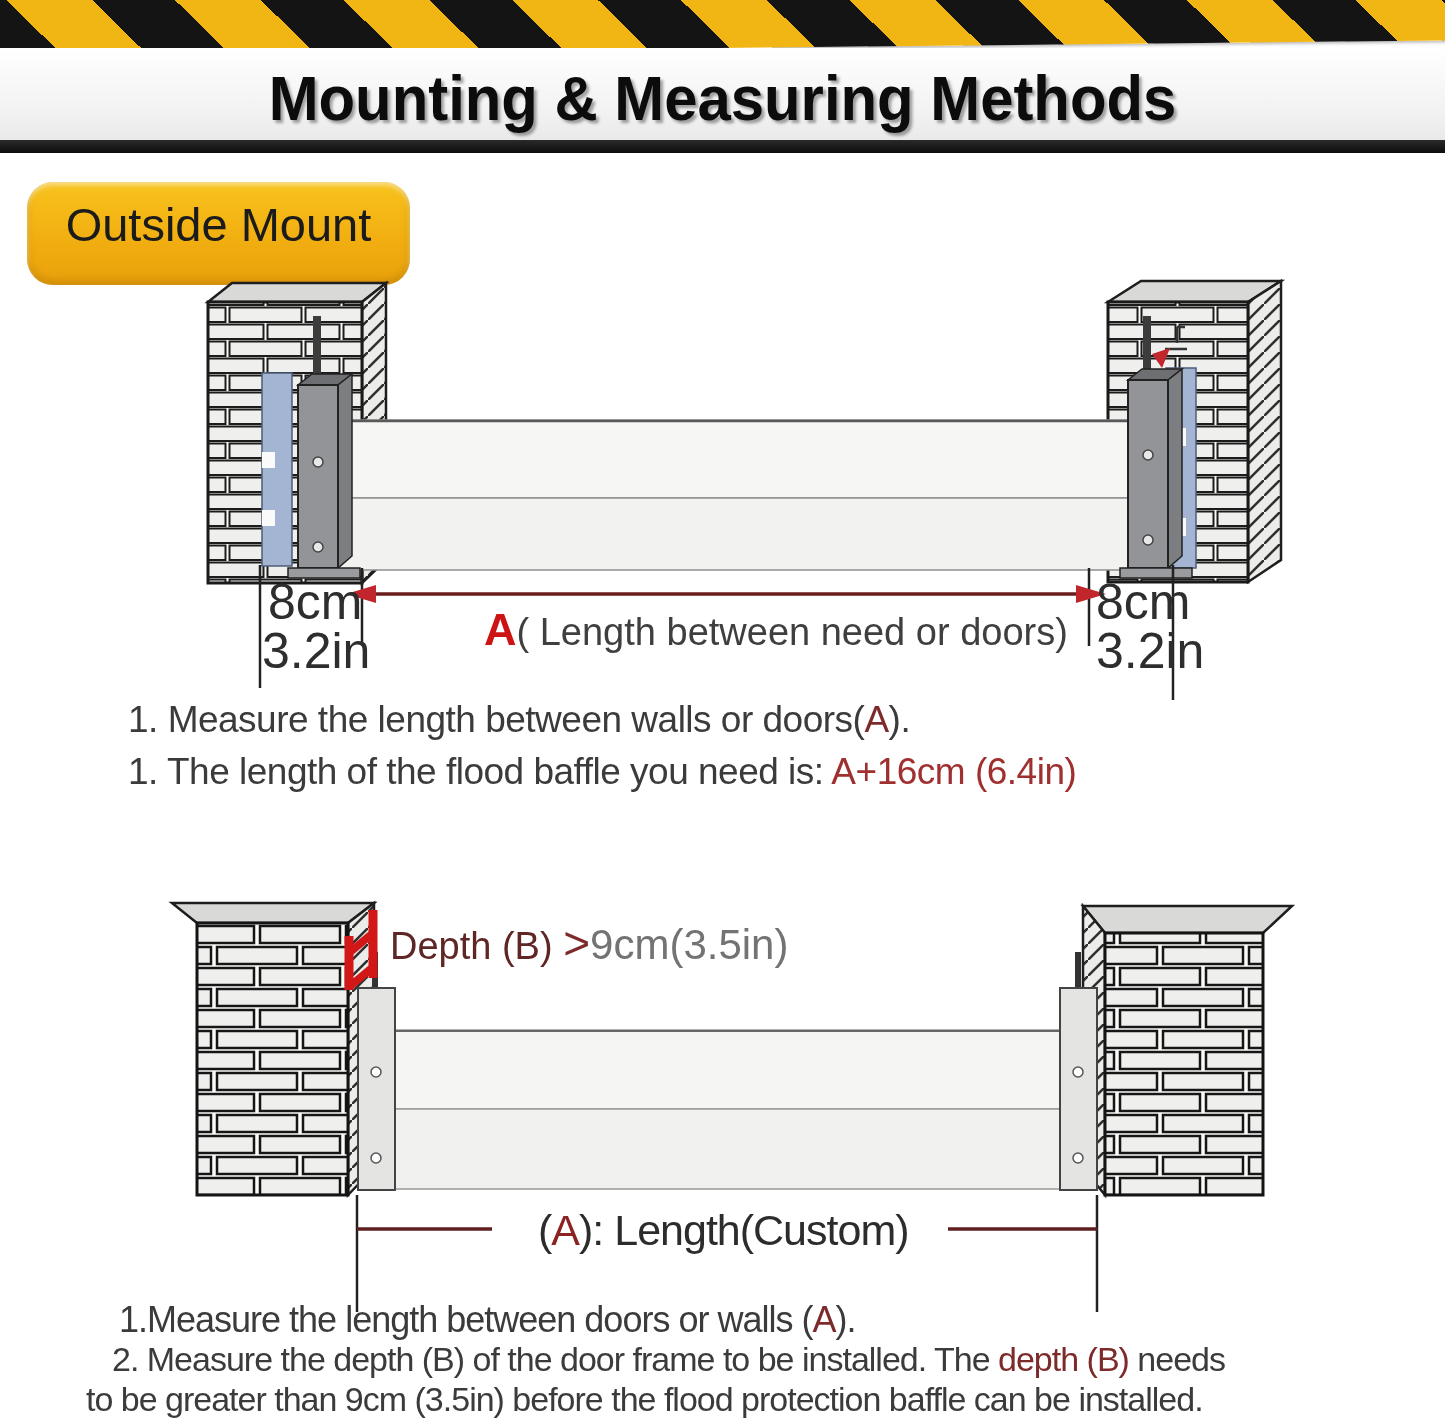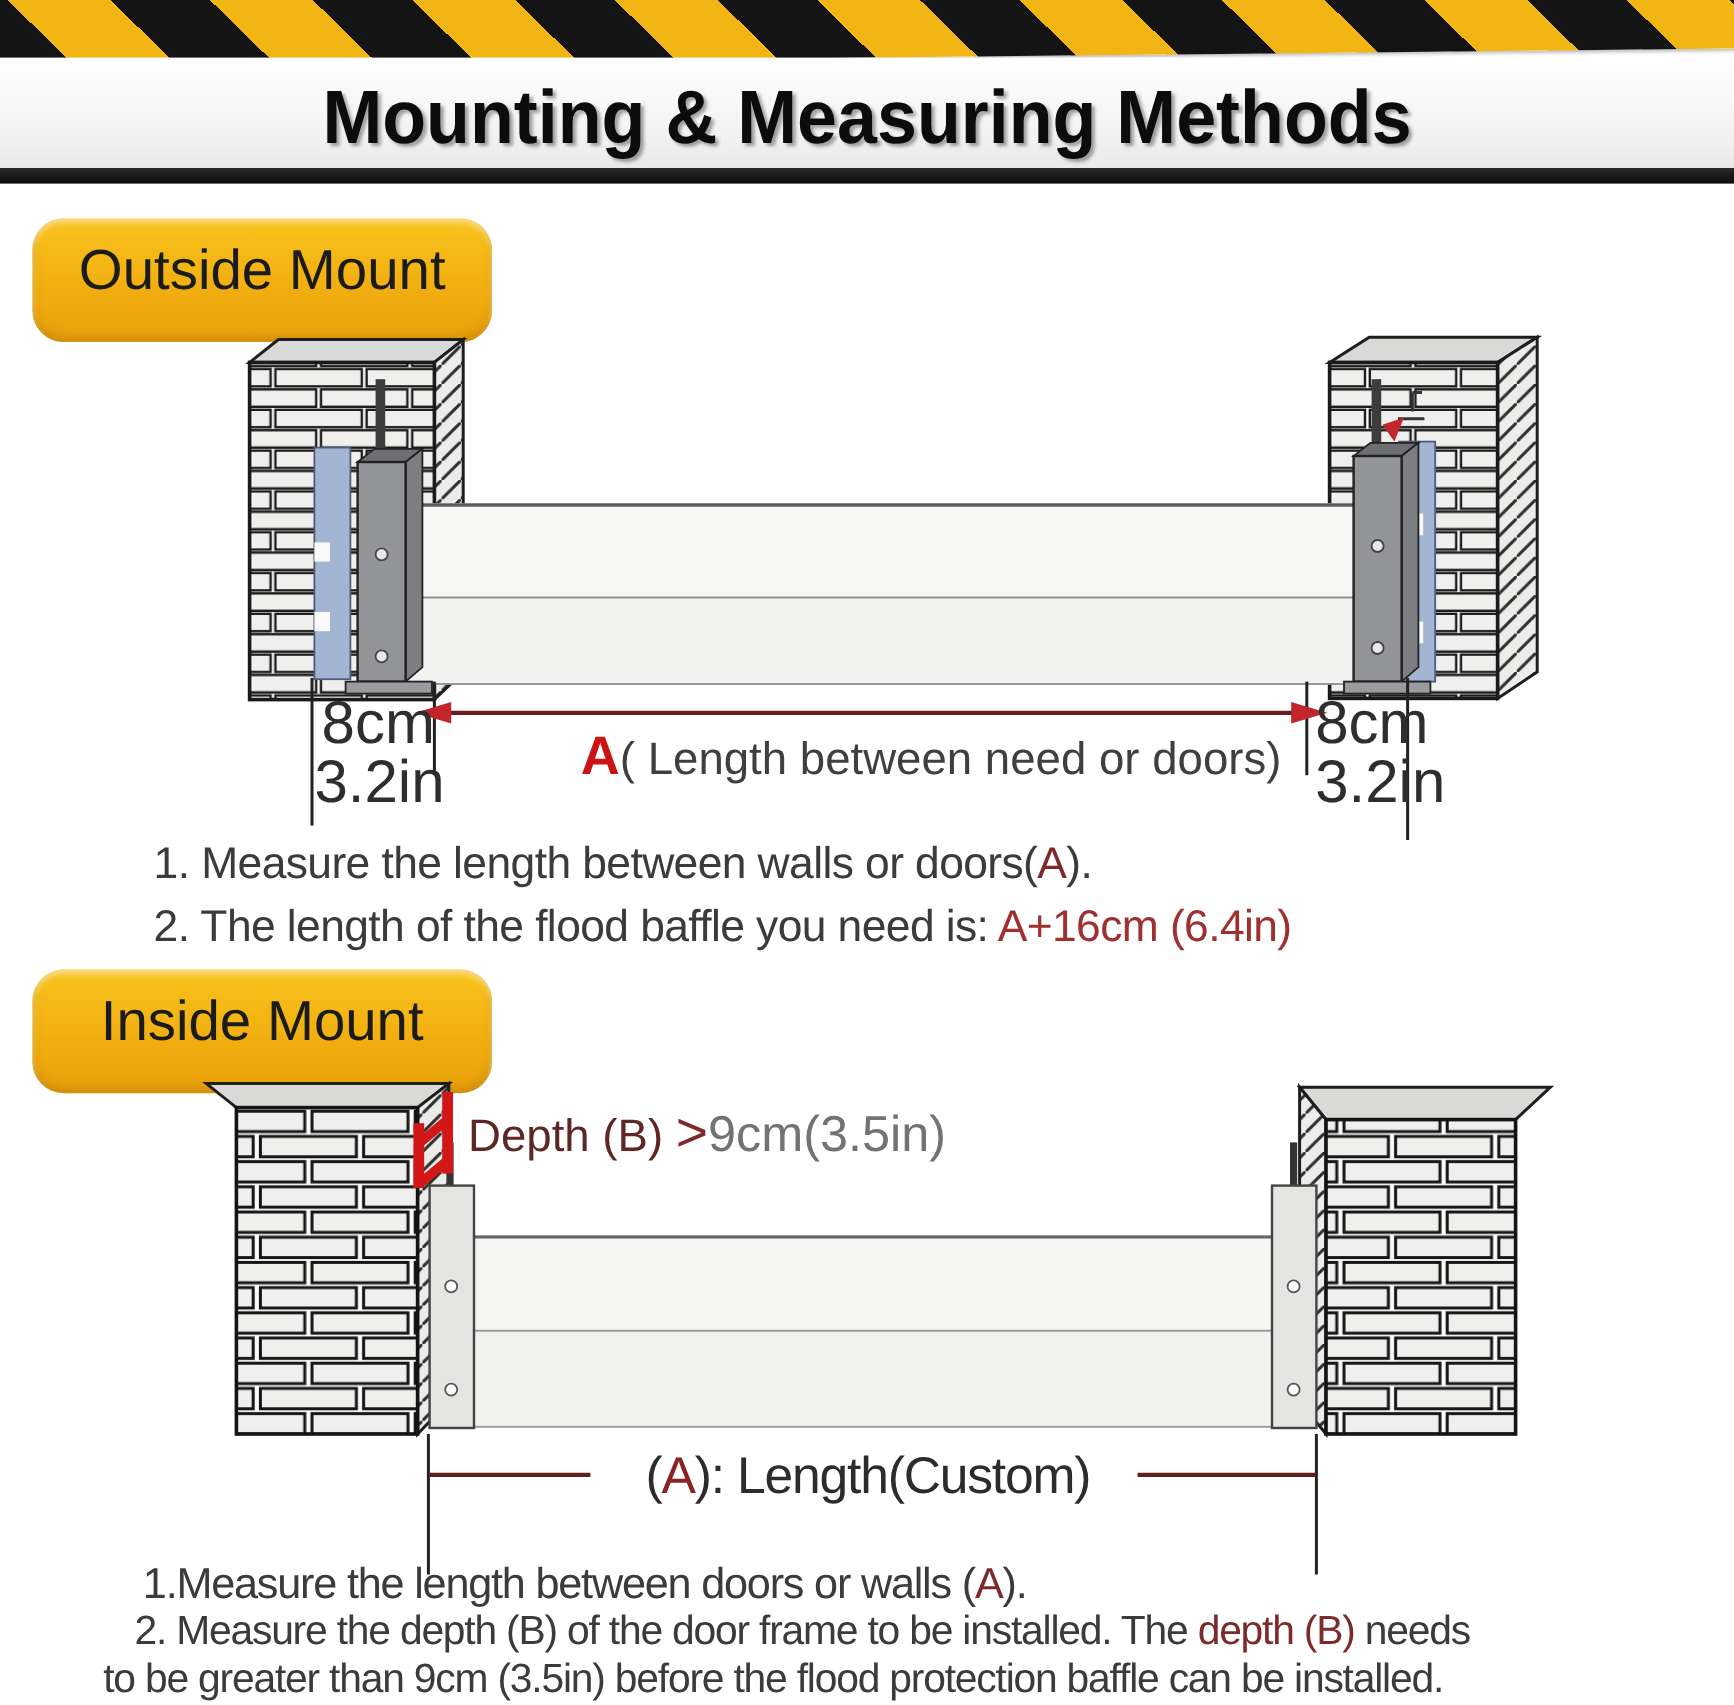--- a/index.html
+++ b/index.html
@@ -45,21 +45,20 @@
 <body>
 
 <div class="canvas">
 
   <div class="abs hazard"></div>
   <div class="abs titleband"></div>
   <div class="abs pagetitle">Mounting &amp; Measuring Methods</div>
   <div class="abs blackbar"></div>
 
   <div class="abs badge badge-outside">Outside Mount</div>
-  <div class="abs badge badge-inside">Inside Mount</div>
 
   <svg class="abs layer" width="1445" height="1421" viewBox="0 0 1445 1421">
     <defs>
       <pattern id="brickA" width="76" height="34" patternUnits="userSpaceOnUse">
         <rect width="76" height="34" fill="#fbfbf9"></rect>
         <rect x="1.5" y="1.5" width="72" height="14.5" fill="#efefed" stroke="#1c1c1c" stroke-width="2"></rect>
         <rect x="-36.5" y="18.5" width="72" height="14.5" fill="#efefed" stroke="#1c1c1c" stroke-width="2"></rect>
         <rect x="39.5" y="18.5" width="72" height="14.5" fill="#efefed" stroke="#1c1c1c" stroke-width="2"></rect>
       </pattern>
       <pattern id="brickB" width="86" height="42" patternUnits="userSpaceOnUse">
@@ -191,21 +190,21 @@
   <div class="abs dim" style="left:1096px;top:573px;">8cm</div>
   <div class="abs dim" style="left:1096px;top:622px;">3.2in</div>
   <div class="abs spanlabel" style="left:484px;top:604px;">
     <span class="bigA">A</span><span>( Length between need or doors)</span>
   </div>
 
   <div class="abs step" style="left:128px;top:699px;">
     <span>1. Measure the length between walls or doors(</span><span class="maroon">A</span><span>).</span>
   </div>
   <div class="abs step" style="left:128px;top:751px;">
-    <span>2. The length of the flood baffle you need is: </span><span class="red">A+16cm (6.4in)</span>
+    <span>1. The length of the flood baffle you need is: </span><span class="red">A+16cm (6.4in)</span>
   </div>
 
   <div class="abs depthlabel" style="left:390px;top:916px;">
     <span>Depth (B) </span><span class="gt">&gt;</span><span class="val">9cm(3.5in)</span>
   </div>
   <div class="abs lenlabel" style="left:538px;top:1206px;">
     <span>(</span><span class="redA">A</span><span>): Length(Custom)</span>
   </div>
 
   <div class="abs step2" style="left:119px;top:1287px;font-size:36px;margin-top:12px;">

